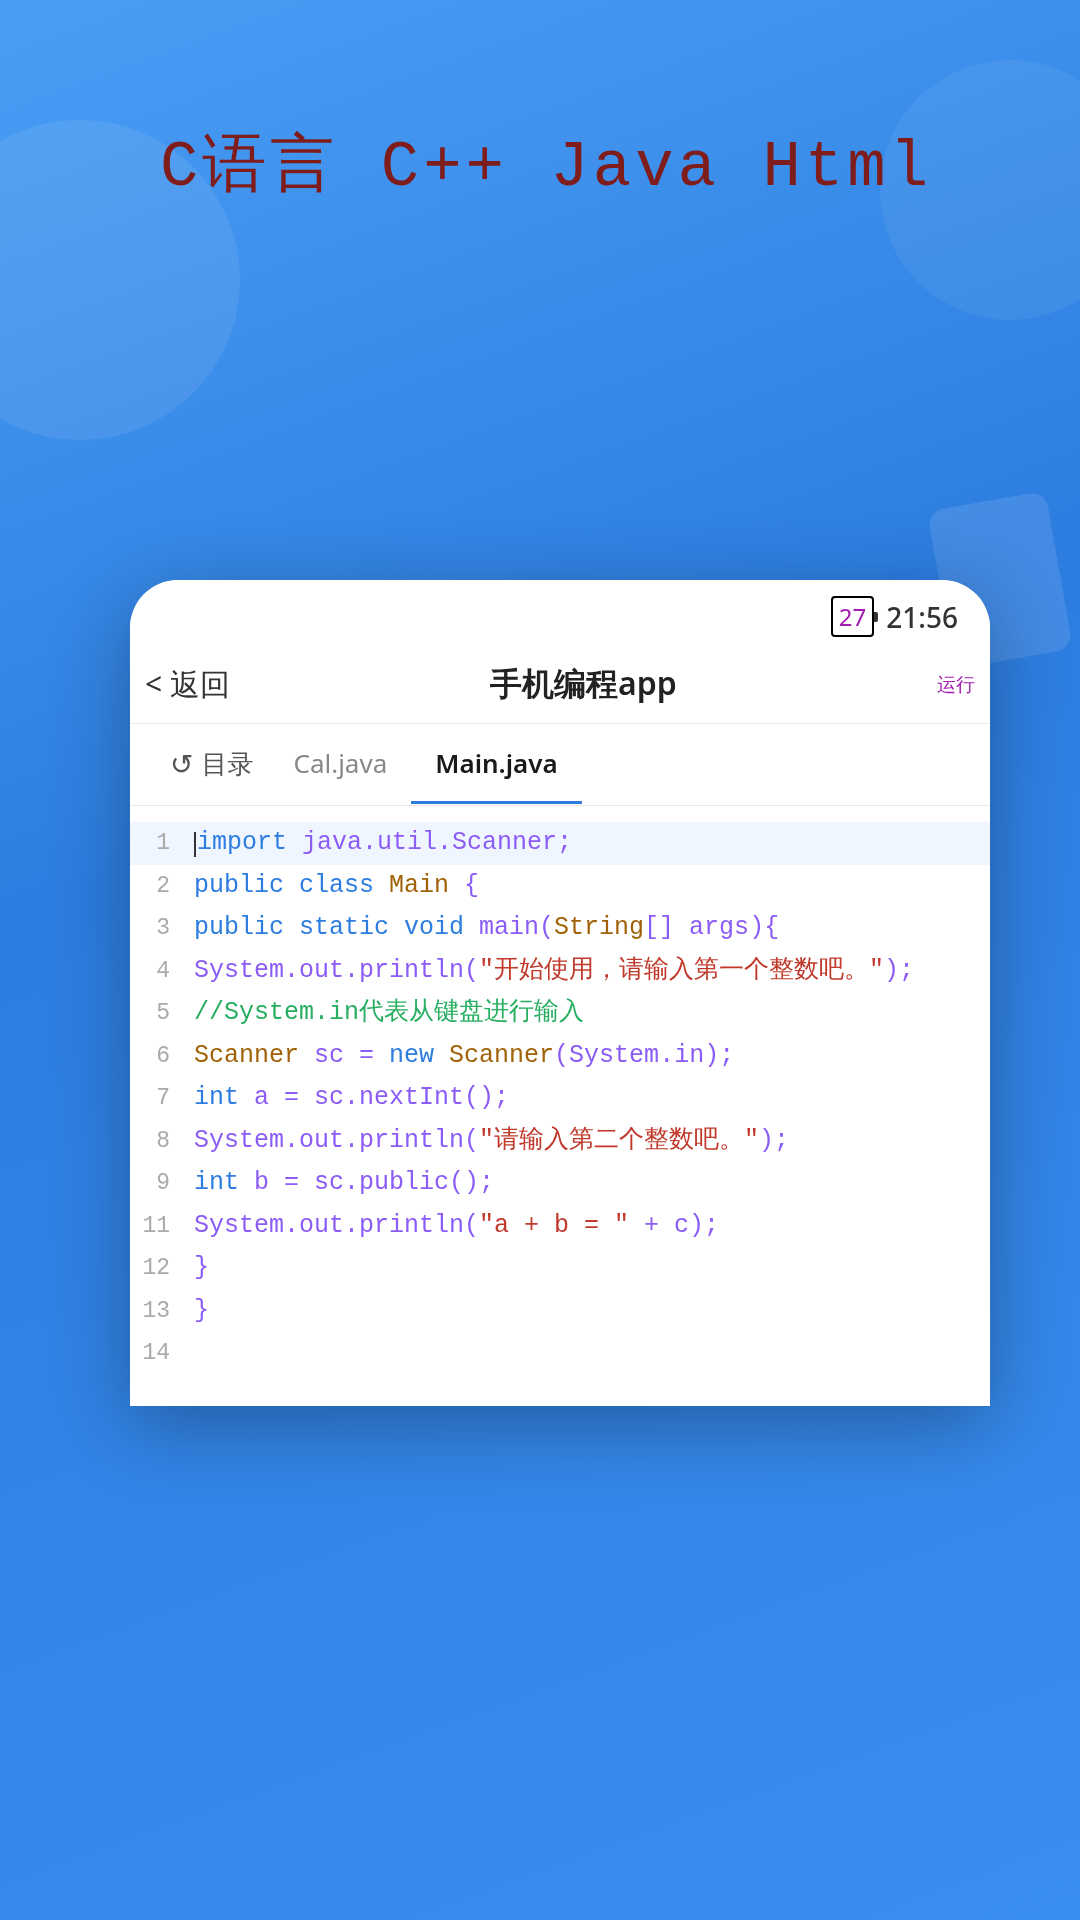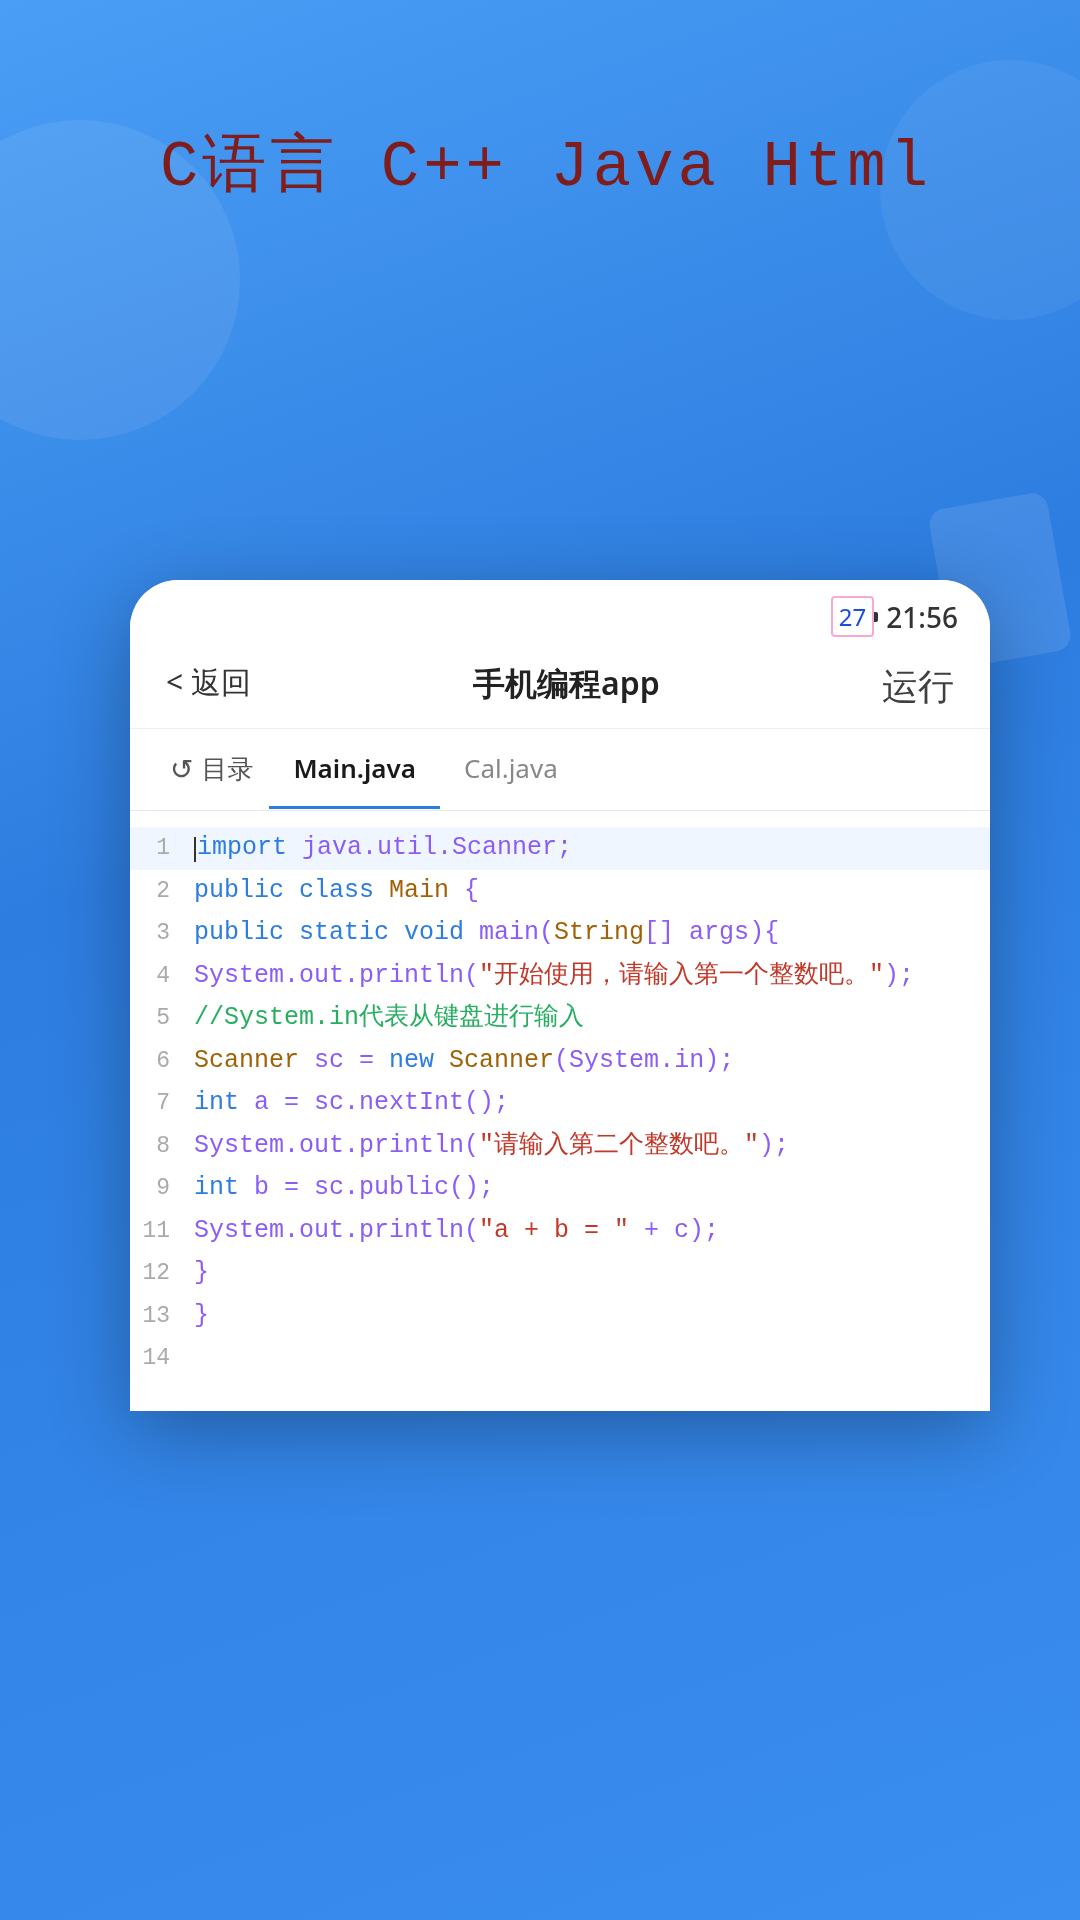--- a/index.html
+++ b/index.html
@@ -92,22 +92,22 @@
       align-items: center;
       padding: 16px 32px 8px 32px;
       font-size: 26px;
       color: #333;
       gap: 12px;
     }
     .status-battery {
       display: inline-flex;
       align-items: center;
       font-size: 24px;
-      color: #1d4ed8;
-      border: 2px solid #f9a8d4;
+      color: #a21caf;
+      border: 2px solid #000000;
       border-radius: 4px;
       padding: 2px 6px;
       position: relative;
     }
     .status-battery::after {
       content: '';
       position: absolute;
       right: -6px;
       top: 50%;
       transform: translateY(-50%);
@@ -119,41 +119,41 @@
     .status-time {
       font-size: 28px;
       font-weight: 500;
       color: #333;
     }
 
     
     .app-bar {
       background: white;
       display: flex;
-      align-items: flex-start;
+      align-items: center;
       justify-content: space-between;
-      padding: 16px 36px;
+      padding: 16px 15px;
       border-bottom: 1px solid #eee;
     }
     .app-bar-back {
       display: flex;
       align-items: center;
       gap: 6px;
       font-size: 30px;
       color: #333;
       cursor: pointer;
     }
     .app-bar-title {
       font-size: 32px;
       font-weight: 600;
       color: #222;
     }
     .app-bar-run {
-      font-size: 36px;
-      color: #404040;
+      font-size: 19px;
+      color: #a21caf;
       font-weight: 500;
     }
 
     
     .tab-bar {
       background: white;
       display: flex;
       align-items: center;
       padding: 0 24px;
       border-bottom: 1px solid #e8e8e8;
@@ -258,22 +258,22 @@
       <div class="app-bar-back">&lt; 返回</div>
       <div class="app-bar-title">手机编程app</div>
       <div class="app-bar-run">运行</div>
     </div>
 
     <div class="tab-bar">
       <div class="tab-folder">
         <span style="font-size:28px;">↺</span>
         <span>目录</span>
       </div>
+      <div class="tab-item">Cal.java</div>
       <div class="tab-item active">Main.java</div>
-      <div class="tab-item">Cal.java</div>
     </div>
 
     <div class="code-editor">
 
       <div class="code-line cursor-line">
         <span class="line-num">1</span>
         <span class="line-content">
           <span class="cursor"></span><span class="kw-import">import</span><span class="normal"> java.util.Scanner;</span>
         </span>
       </div>

